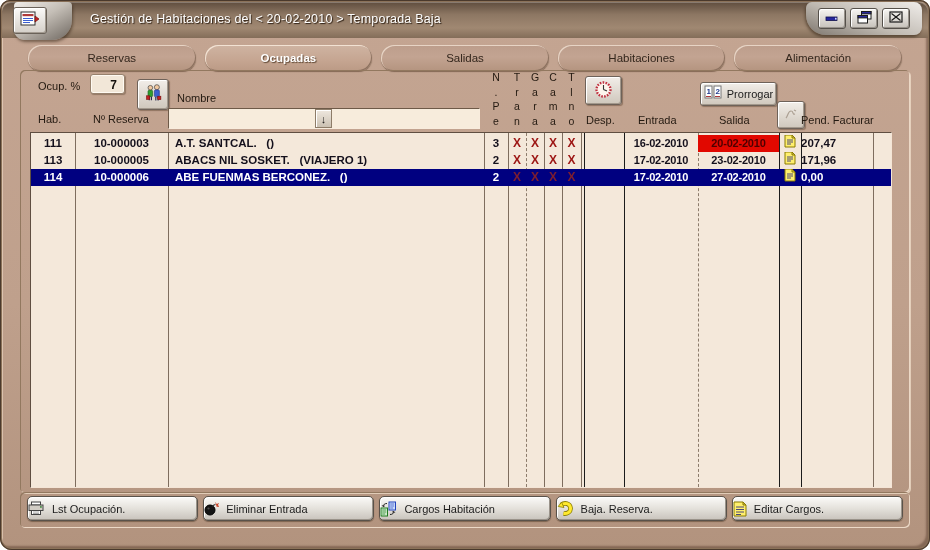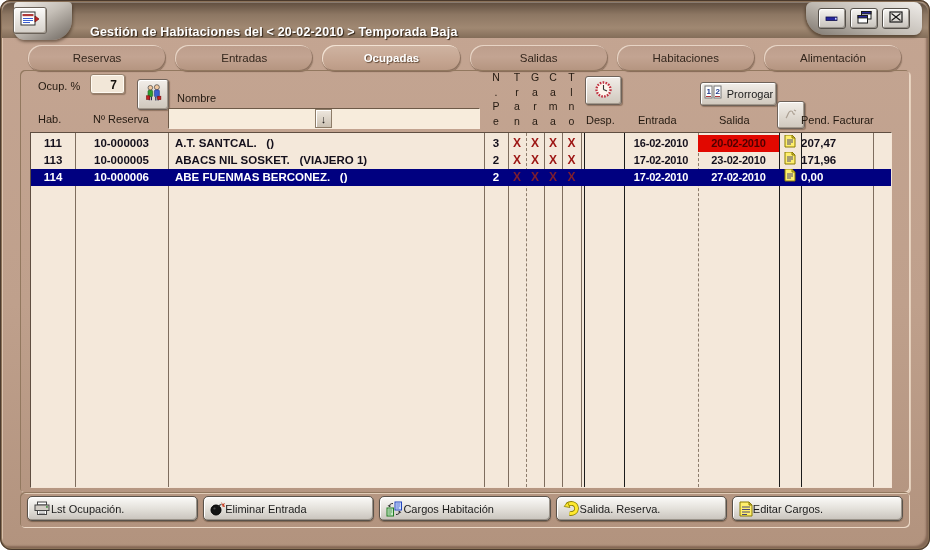--- a/index.html
+++ b/index.html
@@ -3,21 +3,21 @@
 <meta charset="utf-8">
 <style>
   html,body{margin:0;padding:0;background:#fff;font-family:"Liberation Sans","DejaVu Sans",sans-serif;}
   .window{position:relative;width:930px;height:550px;background:linear-gradient(180deg,#c4a592 0%,#bfa08c 55%,#b2937e 100%);
     border-radius:10px 10px 12px 12px;overflow:hidden;
     box-shadow:inset 0 0 0 1px #4a392c, inset 0 0 0 2px #8a7158, inset 3px 3px 0 rgba(245,225,205,.55), inset -4px -4px 2px rgba(75,52,36,.45);}
   
   .titlebar{position:absolute;left:2px;top:2px;right:2px;height:36px;border-radius:9px 9px 0 0;
     background:linear-gradient(180deg,#5f4d3e 0%,#8d7763 35%,#a08872 72%,#836d59 100%);
     box-shadow:inset 0 1px 0 rgba(255,255,255,.25);}
-  .title-text{position:absolute;left:88px;top:23px;color:#fff;font-size:12.5px;font-weight:bold;letter-spacing:.2px;
+  .title-text{position:absolute;left:88px;top:10px;color:#fff;font-size:12.5px;font-weight:normal;letter-spacing:.2px;
     text-shadow:1px 1px 1px #2e2014;}
   .blob-left{position:absolute;left:12px;top:0;width:58px;height:38px;border-radius:4px 4px 20px 10px;
     background:linear-gradient(150deg,#f0ede9 0%,#c4beb6 45%,#6e6760 100%);box-shadow:1px 2px 3px rgba(40,25,12,.5);}
   .sys-icon-btn{position:absolute;left:11px;top:5px;width:34px;height:27px;border:1px solid #6a6259;border-radius:3px;
     background:linear-gradient(180deg,#fbfaf8,#d4cfc8);display:flex;align-items:center;justify-content:center;padding:0;
     box-shadow:inset 1px 1px 0 #fff, inset -1px -1px 0 #a39b91;}
   .blob-right{position:absolute;right:6px;top:0;width:116px;height:33px;border-radius:6px 8px 8px 20px;
     background:linear-gradient(200deg,#f0edea 0%,#c0bab2 55%,#7d766e 100%);box-shadow:-1px 2px 3px rgba(40,25,12,.5);
     display:flex;align-items:center;justify-content:center;gap:4px;}
   .win-btn{width:28px;height:21px;border:1px solid #55504a;border-radius:3px;padding:0;
@@ -66,21 +66,21 @@
   .c-x{text-align:center;color:#9c1513;font-size:12px;}
   .row.selected .c-x{color:#7e1e2e;}
   .c-date{text-align:center;font-size:11px;letter-spacing:-.2px;}
   .c-date.overdue{background:#e10800;color:#4d0000;}
   .c-icon{display:flex;align-items:center;justify-content:center;}
   .c-pend{text-align:left;padding-right:5px;}
   
   .btn-bar{position:absolute;left:27px;top:496px;width:876px;height:25px;display:flex;gap:5px;}
   .f-btn{flex:1;border:1px solid #59524a;border-radius:5px;background:linear-gradient(180deg,#fbfaf8 0%,#e4e1db 50%,#c8c3bc 100%);
     box-shadow:inset 1px 1px 0 #fff, inset -1px -1px 0 #9a938a, 0 1px 1px rgba(60,40,20,.45);
-    display:flex;align-items:center;padding:0 0 0 6px;font-size:11px;color:#1b1b1b;cursor:pointer;text-align:center;}
+    display:flex;align-items:center;gap:7px;padding:0 0 0 0;font-size:11px;color:#1b1b1b;cursor:pointer;text-align:center;}
   .f-btn .ic{display:flex;align-items:center;}
 </style>
 </head>
 <body>
 
 <div class="window">
 
   <div class="titlebar">
     <div class="blob-left"></div>
     <button class="sys-icon-btn">
@@ -120,23 +120,20 @@
             <path d="M2.5 2.5 L11.5 9.5 M11.5 2.5 L2.5 9.5" stroke="#1a1a1a" stroke-width="1.2"></path>
           </svg>
         </span>
       </button>
     </div>
   </div>
 
   <div class="tabs">
     <div class="tab">
         <span>Reservas</span>
-      </div>
-    <div class="tab">
-        <span>Entradas</span>
       </div>
     <div class="tab active">
         <span>Ocupadas</span>
       </div>
     <div class="tab">
         <span>Salidas</span>
       </div>
     <div class="tab">
         <span>Habitaciones</span>
       </div>
@@ -364,21 +361,21 @@
       <span>Cargos Habitación</span>
     </button>
     <button class="f-btn">
       <span class="ic">
         <svg width="17" height="15" viewBox="0 0 17 15">
           <path d="M4 4 C8 1 13 2.5 13.5 7 C14 11 10 13 6.5 12.5" stroke="#8a7d00" stroke-width="4.6" fill="none"></path>
           <path d="M4 4 C8 1 13 2.5 13.5 7 C14 11 10 13 6.5 12.5" stroke="#ffe92e" stroke-width="3" fill="none"></path>
           <path d="M1.2 5.5 L7 6.5 L4.5 1.2 z" fill="#ffe92e" stroke="#8a7d00" stroke-width="0.8"></path>
         </svg>
       </span>
-      <span>Salida. Reserva.</span>
+      <span>Baja. Reserva.</span>
     </button>
     <button class="f-btn">
       <span class="ic">
         <svg width="14" height="16" viewBox="0 0 14 16">
           <path d="M1 1 h9 l3 3 v11 h-12 z" fill="#ffef6e" stroke="#8a7a00"></path>
           <path d="M10 1 l3 3 h-3 z" fill="#d8c84e" stroke="#8a7a00"></path>
           <path d="M3 6 h8 M3 8.5 h8 M3 11 h8 M3 13.5 h5" stroke="#35357a" stroke-width="0.9"></path>
         </svg>
       </span>
       <span>Editar Cargos.</span>

